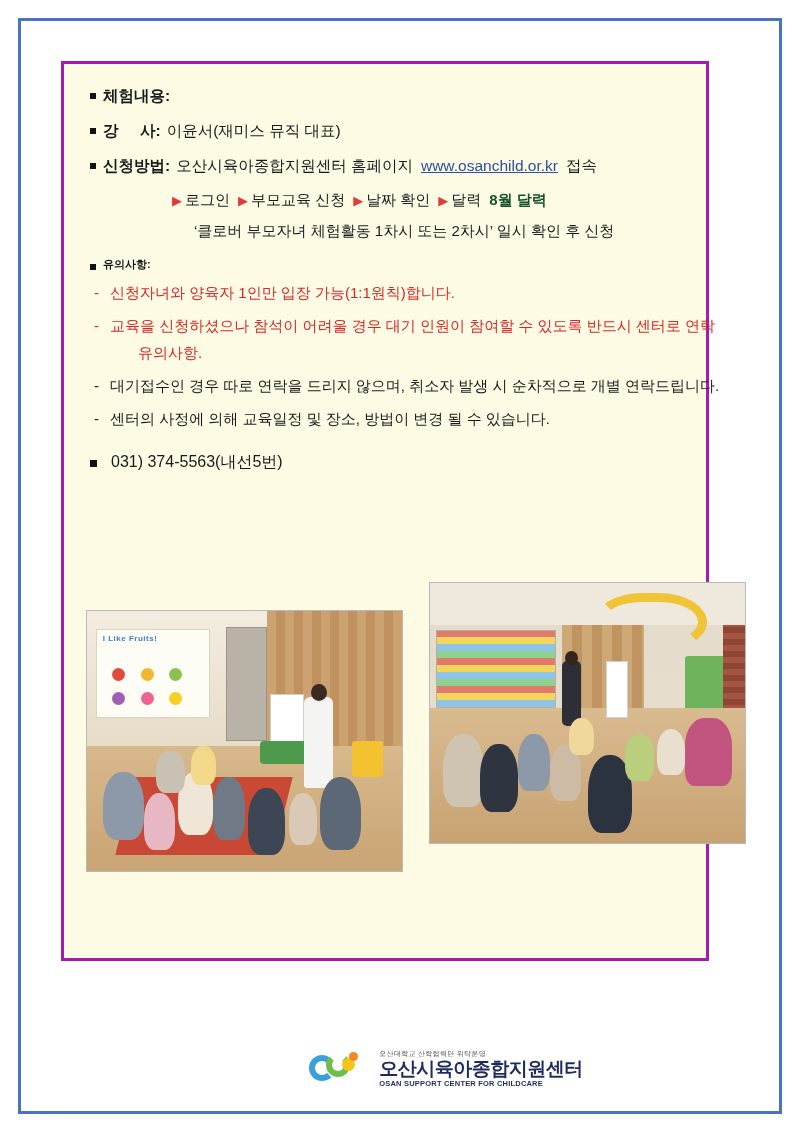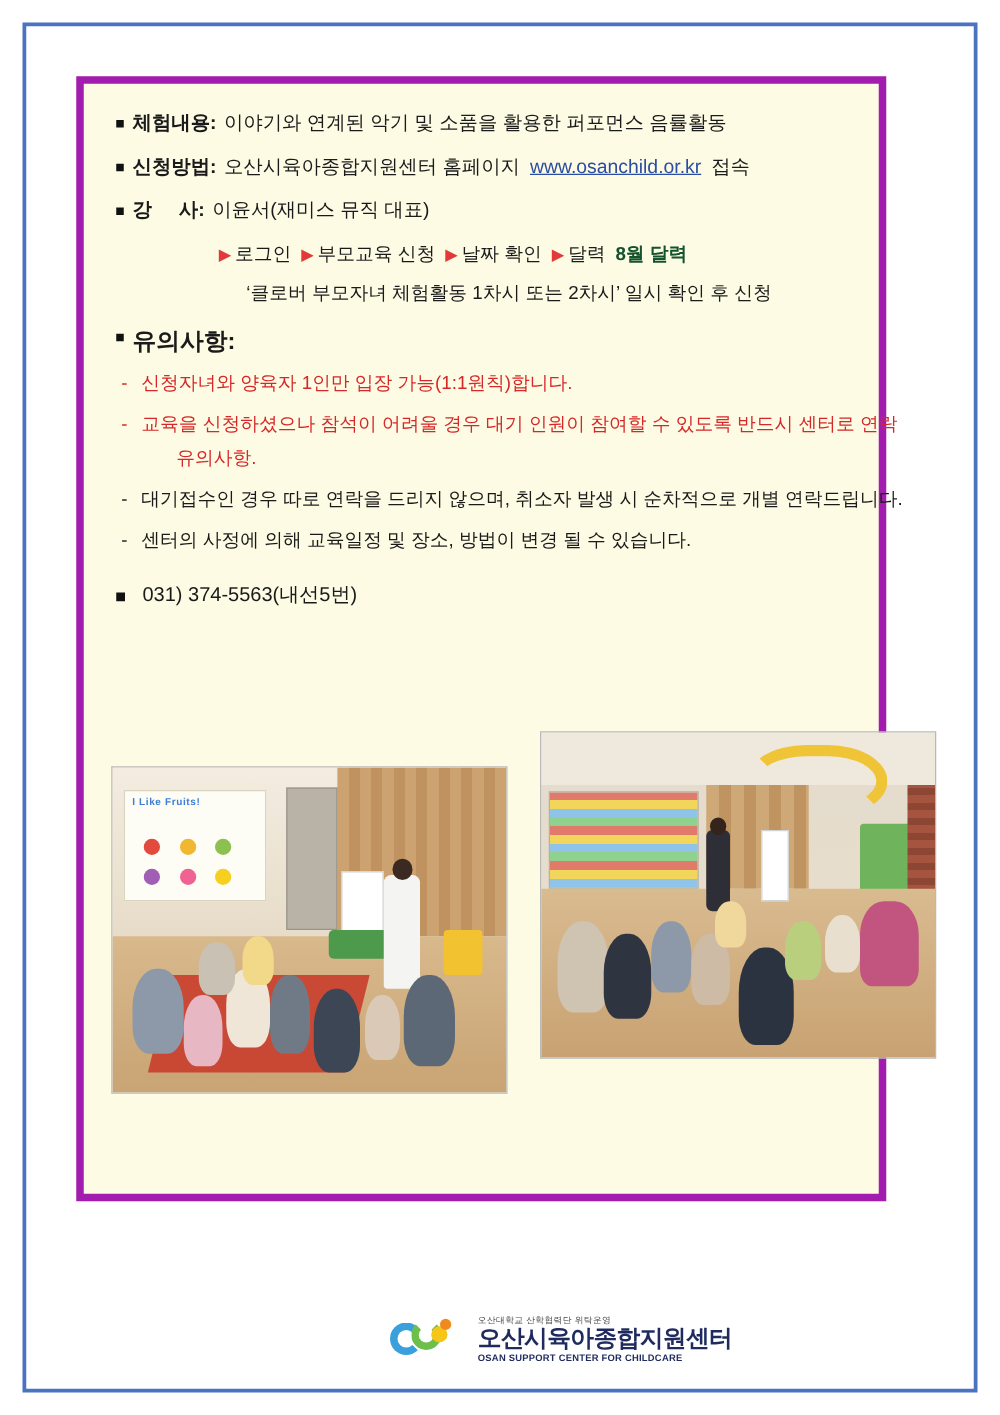--- a/index.html
+++ b/index.html
@@ -28,21 +28,21 @@
     border: 3px solid #4a73c0;
     background: #ffffff;
   }
   .inner-panel {
     position: absolute;
     left: 40px;
     top: 40px;
     width: 648px;
     height: 900px;
     background: #fdfbe4;
-    border: 6px solid #a21caf;
+    border: 3px solid #a21caf;
   }
   .content {
     position: absolute;
     left: 18px;
     top: 22px;
     width: 686px;
   }
 
   .line {
     display: flex;
@@ -91,21 +91,21 @@
 
   .quote-line {
     font-size: 15px;
     padding-left: 112px;
     margin-bottom: 16px;
   }
 
   .notice-head {
     display: flex;
     align-items: flex-start;
-    font-size: 19px;
+    font-size: 11px;
     font-weight: bold;
     margin-bottom: 10px;
   }
 
   .dash-item {
     display: flex;
     font-size: 15px;
     margin-bottom: 11px;
     padding-left: 12px;
     line-height: 1.45;
@@ -301,35 +301,34 @@
 <body>
 
 <div class="page">
   <div class="outer-frame">
     <div class="inner-panel">
       <div class="content">
 
         <div class="line">
           <span class="bullet-sq"></span>
           <span class="label">체험내용:</span>
-          <span class="val" style="margin-left:6px">이야기와 연계된 악기 및 소품을 활용한 퍼포먼스 음률활동</span>
+        </div>
+
+        <div class="line">
+          <span class="bullet-sq"></span>
+          <span class="label">강     사:</span>
+          <span class="val" style="margin-left:6px">이윤서(재미스 뮤직 대표)</span>
         </div>
 
         <div class="line">
           <span class="bullet-sq"></span>
           <span class="label">신청방법:</span>
           <span class="val" style="margin-left:6px">오산시육아종합지원센터 홈페이지</span>
           <span class="link" style="margin-left:8px">www.osanchild.or.kr</span>
           <span class="val" style="margin-left:8px">접속</span>
-        </div>
-
-        <div class="line">
-          <span class="bullet-sq"></span>
-          <span class="label">강     사:</span>
-          <span class="val" style="margin-left:6px">이윤서(재미스 뮤직 대표)</span>
         </div>
 
         <div class="sub-line">
           <span class="tri">▶</span>
           <span>로그인</span>
           <span class="tri">▶</span>
           <span>부모교육 신청</span>
           <span class="tri">▶</span>
           <span>날짜 확인</span>
           <span class="tri">▶</span>

